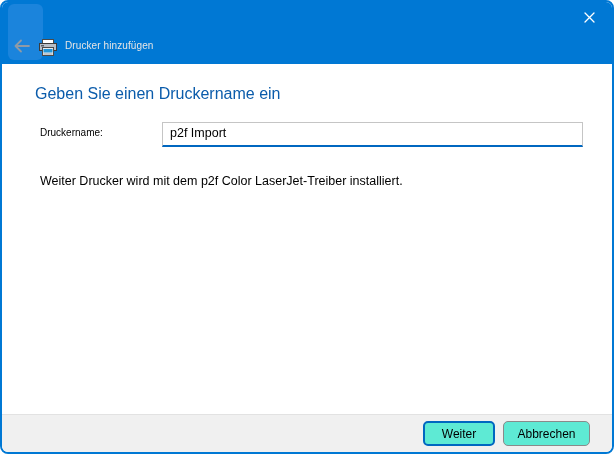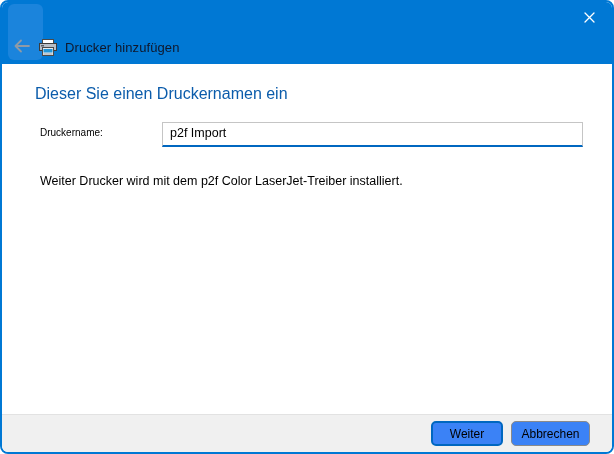--- a/index.html
+++ b/index.html
@@ -46,22 +46,22 @@
     display: flex; align-items: center; justify-content: center;
   }
   .printer-icon {
     position: absolute;
     left: 36px; top: 36px;
     width: 20px; height: 20px;
   }
   .window-title {
     position: absolute;
     left: 63px; top: 38px;
-    color: #0f172a;
-    font-size: 13px;
+    color: #e5e5e5;
+    font-size: 10px;
     letter-spacing: 0.1px;
     white-space: nowrap;
     text-align: right;
   }
 
   
   .content {
     position: relative;
     flex: 1 1 auto;
     background: #ffffff;
@@ -112,33 +112,33 @@
     align-items: center;
     justify-content: flex-end;
     gap: 8px;
     padding-right: 22px;
   }
   .btn {
     height: 25px;
     font-family: "Liberation Sans", "DejaVu Sans", sans-serif;
     font-size: 12px;
     color: #000000;
-    background: #3b82f6;
+    background: #5eead4;
     border-radius: 5px;
     display: inline-flex;
     align-items: center;
     justify-content: center;
     cursor: default;
   }
   .btn-default {
     width: 72px;
     border: 2px solid #0067C0;
   }
   .btn-normal {
-    width: 79px;
+    width: 87px;
     border: 1px solid #8A8A8A;
   }
 </style>
 </head>
 <body>
 
 <div class="window">
 
   <div class="header">
     <div class="back-highlight"></div>
@@ -167,21 +167,21 @@
         <rect x="4.5" y="9.5" width="11" height="8" fill="#e9edf1" stroke="#4a4a4a" stroke-width="1"></rect>
         <rect x="5.5" y="11" width="9" height="3.5" fill="#2196D9"></rect>
         <rect x="5.5" y="15.5" width="9" height="1" fill="#9aa2ab"></rect>
       </svg>
     </span>
 
     <span class="window-title">Drucker hinzufügen</span>
   </div>
 
   <div class="content">
-    <div class="heading">Dieser Sie einen Druckernamen ein</div>
+    <div class="heading">Geben Sie einen Druckername ein</div>
 
     <label class="field-label">Druckername:</label>
 
     <input class="name-input" type="text" value="p2f Import" style="">
 
     <div class="description">Weiter Drucker wird mit dem p2f Color LaserJet-Treiber installiert.</div>
   </div>
 
   <div class="footer">
     <button class="btn btn-default">Weiter</button>

